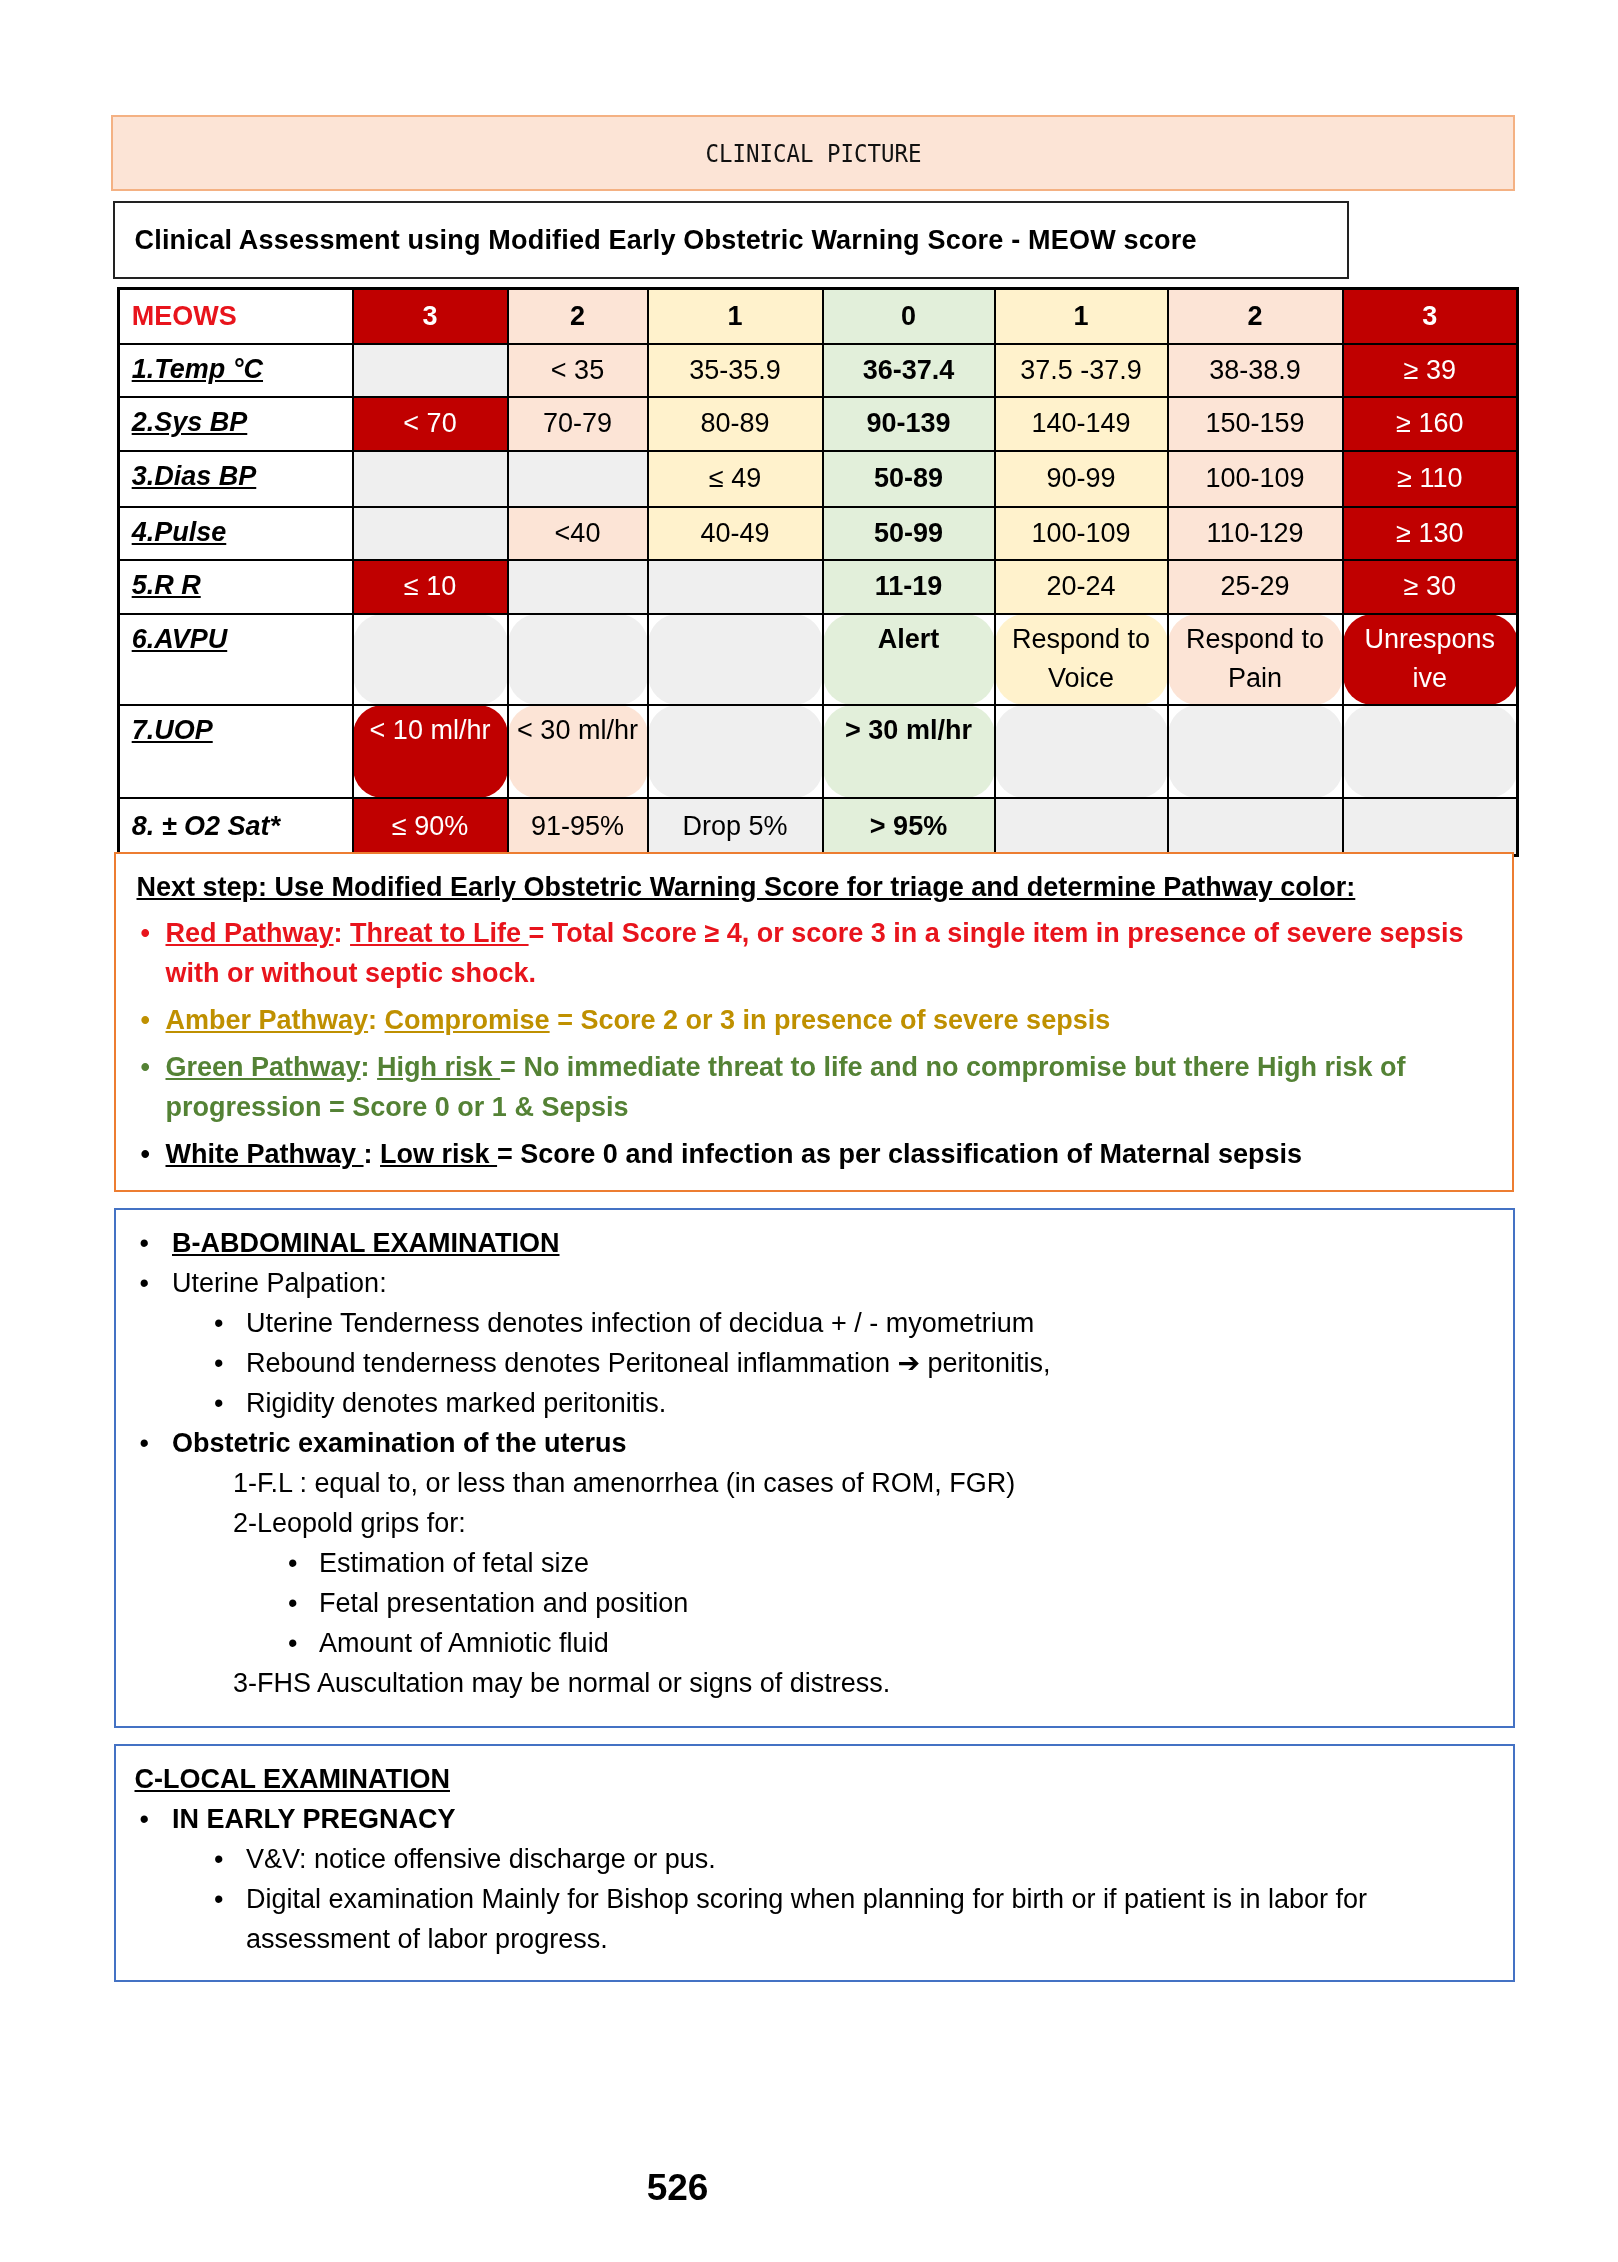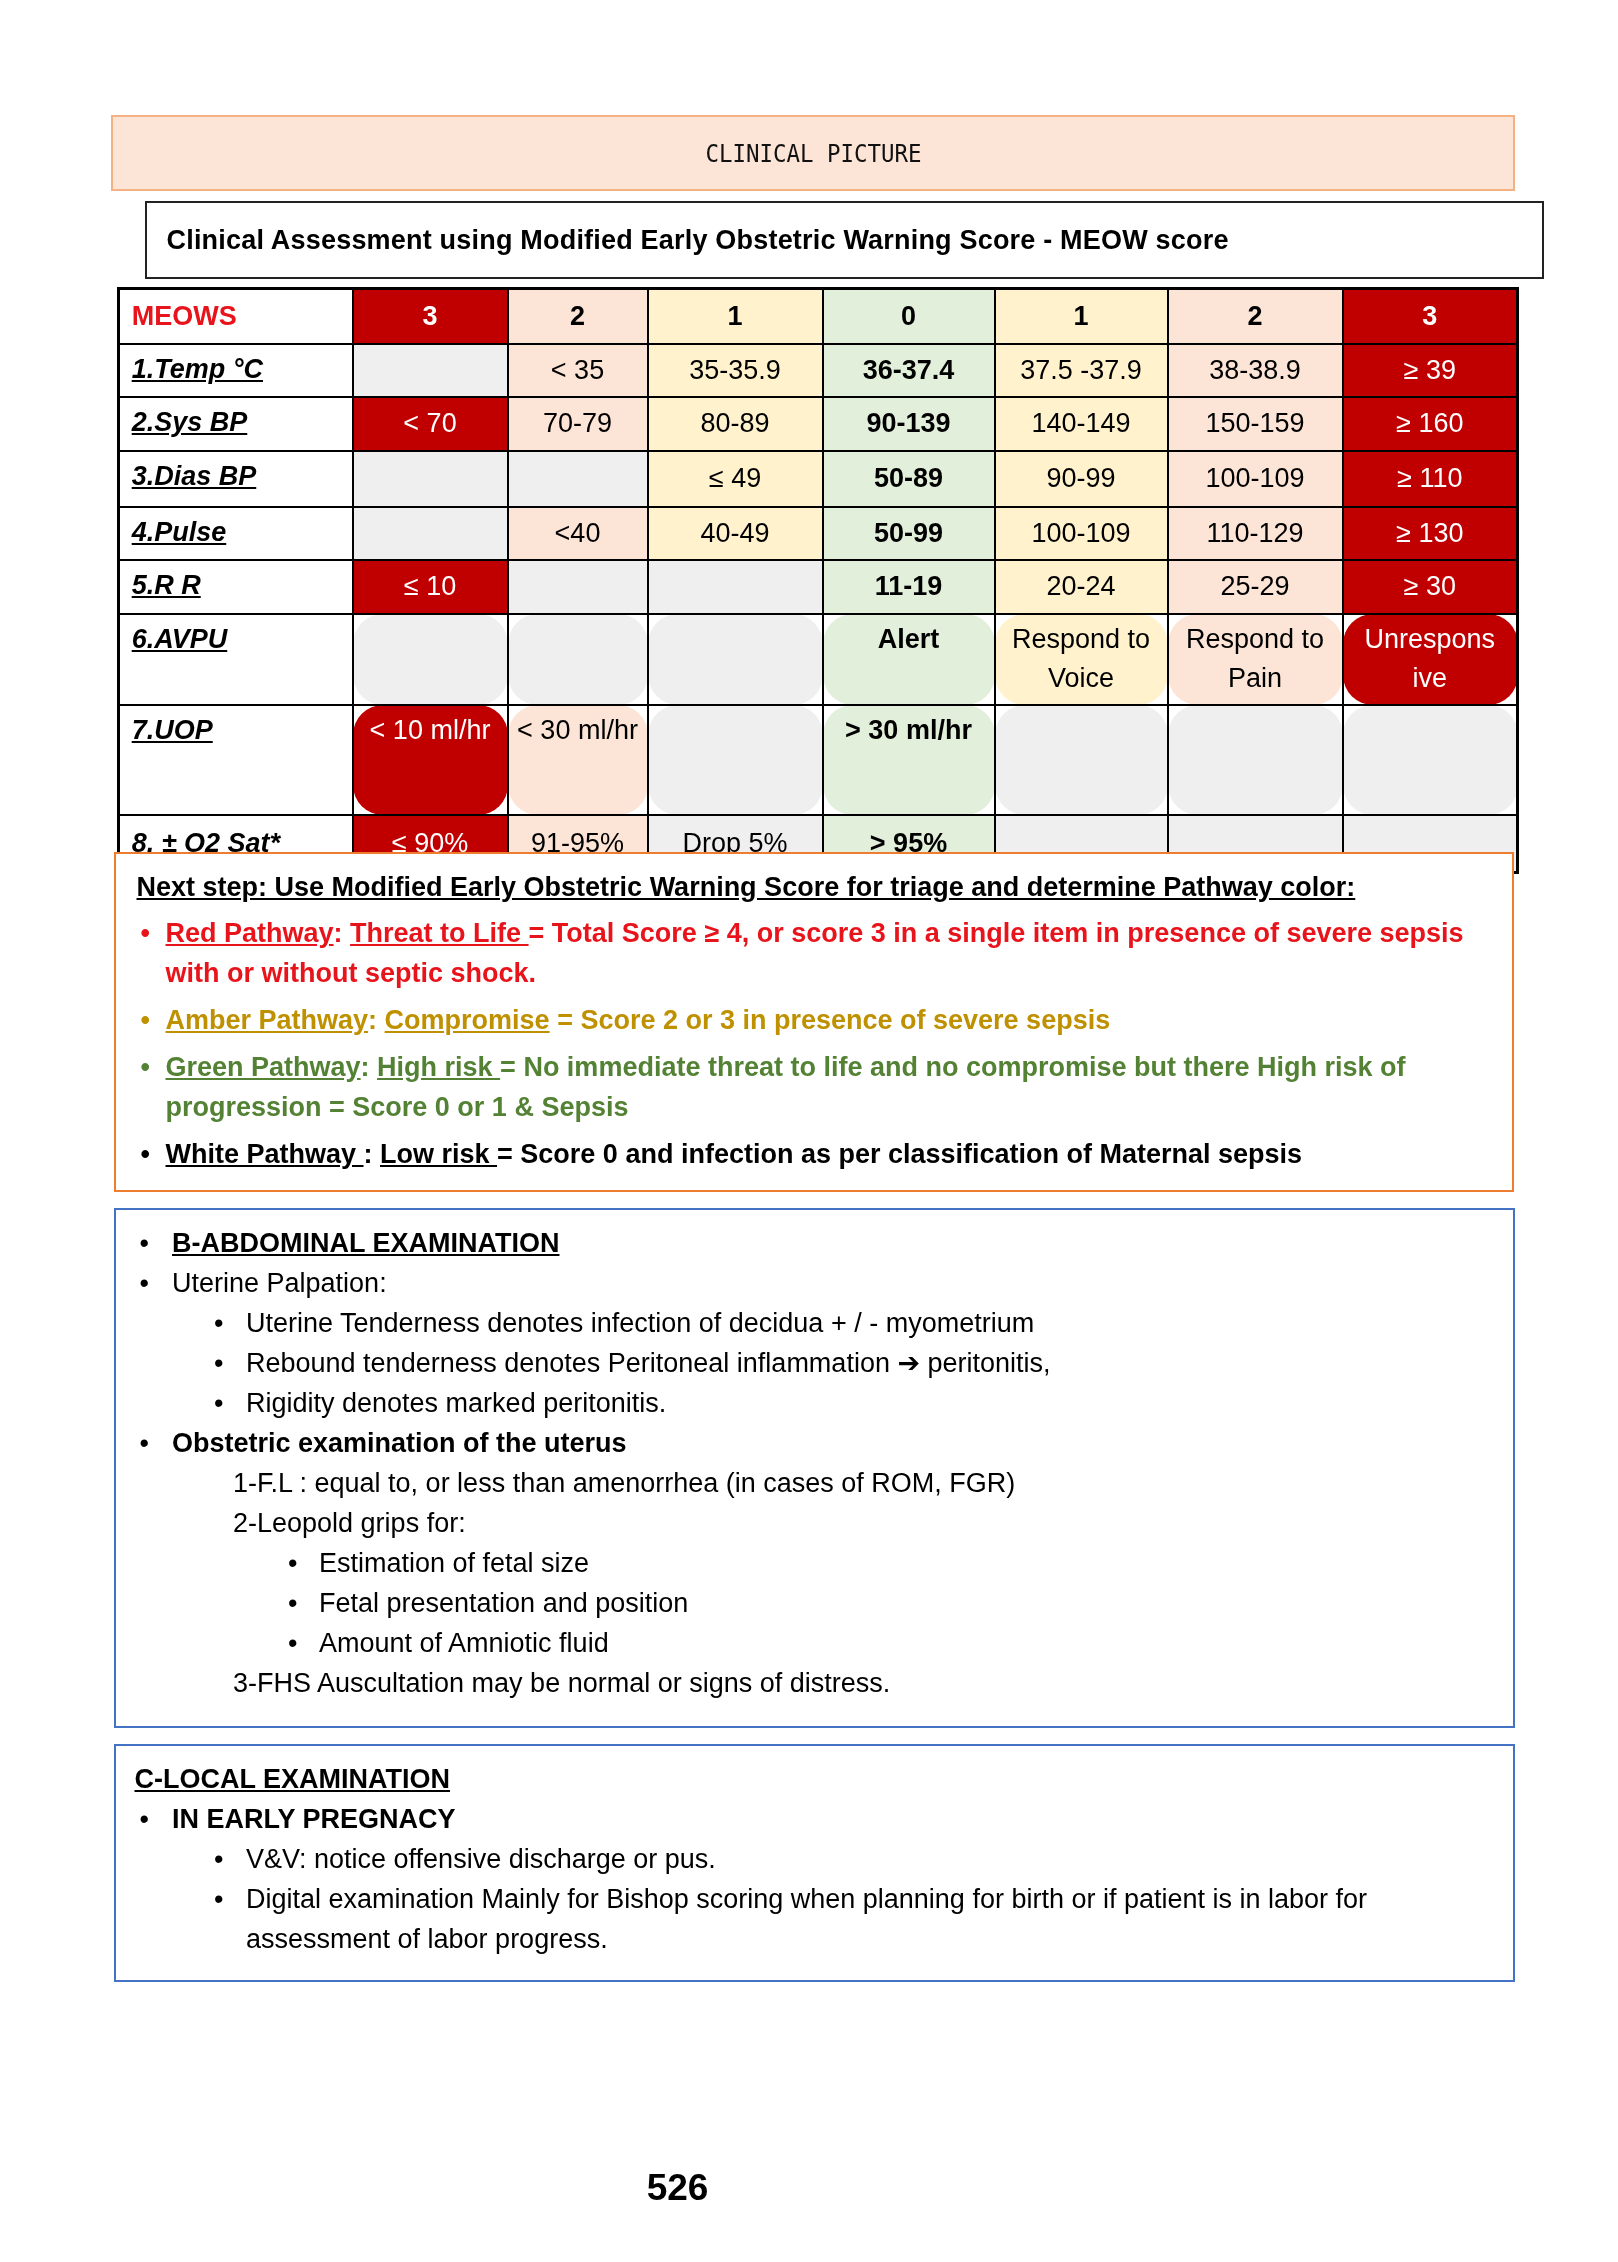--- a/index.html
+++ b/index.html
@@ -10,23 +10,23 @@
     position: absolute; left: 111px; top: 115px; width: 1404px; height: 76px;
     background: #FCE4D6; border: 2px solid #F4B183;
     display: flex; align-items: center; justify-content: center;
   }
   .banner span {
     font-family: "DejaVu Sans Mono", monospace; font-size: 24.4px; font-weight: normal;
     letter-spacing: 0px; color: #111; transform: scaleX(0.92);
   }
 
   .title-box {
-    position: absolute; left: 113px; top: 201px; width: 1399px; height: 78px;
+    position: absolute; left: 113px; top: 201px; width: 1236px; height: 78px;
     border: 2px solid #222; background: #fff;
-    display: flex; align-items: center; padding-left: 19.5px; margin-left: 32px;
+    display: flex; align-items: center; padding-left: 19.5px;
   }
   .title-box span { font-size: 27px; font-weight: bold; letter-spacing: 0.2px; }
 
   table.meows {
     position: absolute; left: 117px; top: 287px; width: 1398px;
     border-collapse: collapse; table-layout: fixed;
     border: 3.9px solid #000;
   }
   table.meows td {
     border: 2.9px solid #000; text-align: center; vertical-align: middle;
@@ -170,21 +170,21 @@
   <tr style="height:91px">
     <td class="label">6.AVPU</td>
     <td class="c-grey top"></td>
     <td class="c-grey top"></td>
     <td class="c-grey top"></td>
     <td class="c-green bold top">Alert</td>
     <td class="c-yellow top">Respond to Voice</td>
     <td class="c-peach top">Respond to Pain</td>
     <td class="c-red top">Unrespons ive</td>
   </tr>
-  <tr style="height:110px">
+  <tr style="height:93px">
     <td class="label">7.UOP</td>
     <td class="c-red top">&lt; 10 ml/hr</td>
     <td class="c-peach top">&lt; 30 ml/hr</td>
     <td class="c-grey top"></td>
     <td class="c-green bold top">&gt; 30 ml/hr</td>
     <td class="c-grey top"></td>
     <td class="c-grey top"></td>
     <td class="c-grey top"></td>
   </tr>
   <tr style="height:58px">

